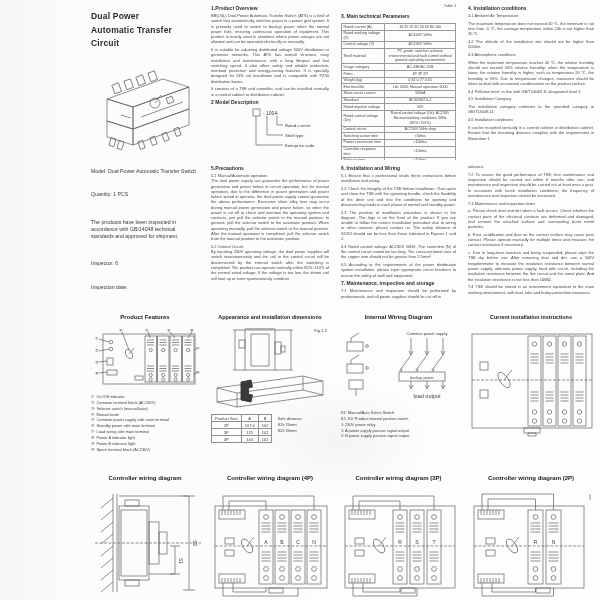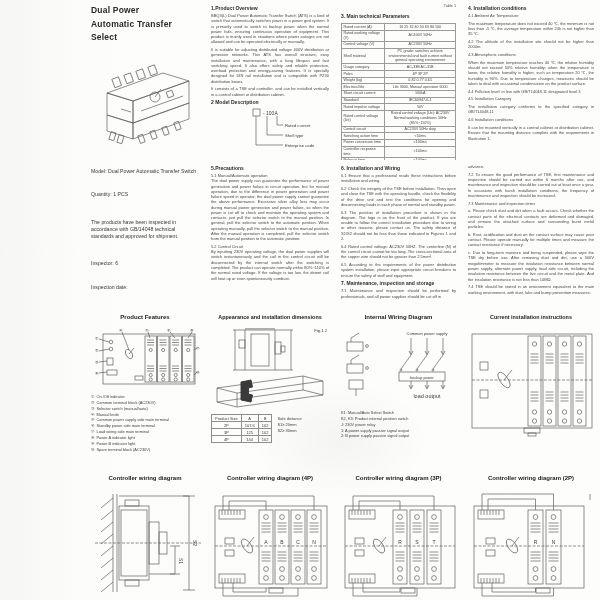--- a/index.html
+++ b/index.html
@@ -47,22 +47,22 @@
   .dash { stroke-dasharray:3,1.5; }
   .row { display:flex; }
 </style>
 </head>
 <body>
 
 <div id="sheet">
   <div class="grid">
 
     <div class="panel">
-      <div class="h1" style="">Dual Power</div>
-      <div class="h1">Automatic Transfer Select</div>
+      <div class="h1" style="margin-top:6px;">Dual Power</div>
+      <div class="h1">Automatic Transfer Circuit</div>
       <svg width="112" height="108" viewBox="0 0 112 108" style="margin-top:8px;">
         <g class="ln">
 
           <rect x="22" y="25" width="7" height="9" transform="rotate(-20 25 29)"></rect>
           <rect x="34" y="21" width="7" height="9" transform="rotate(-20 37 25)"></rect>
           <rect x="46" y="17" width="7" height="9" transform="rotate(-20 49 21)"></rect>
           <rect x="58" y="13" width="7" height="9" transform="rotate(-20 61 17)"></rect>
 
           <polygon points="16,40 72,20 98,28 42,48"></polygon>
           <polygon points="16,40 16,62 42,70 42,48"></polygon>

